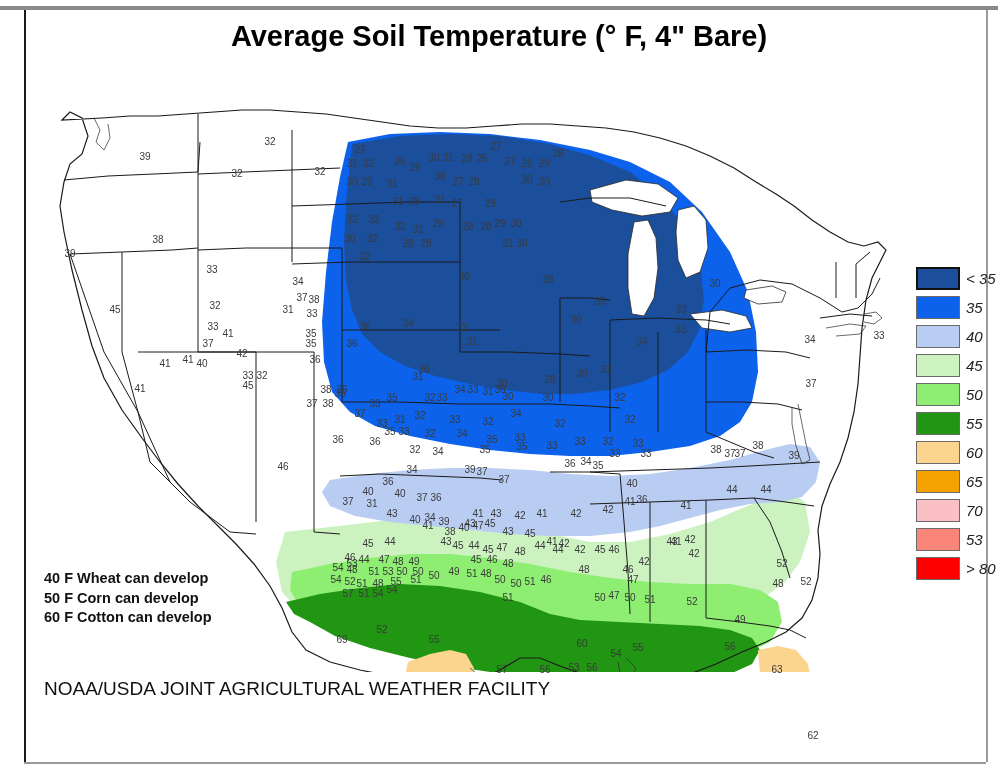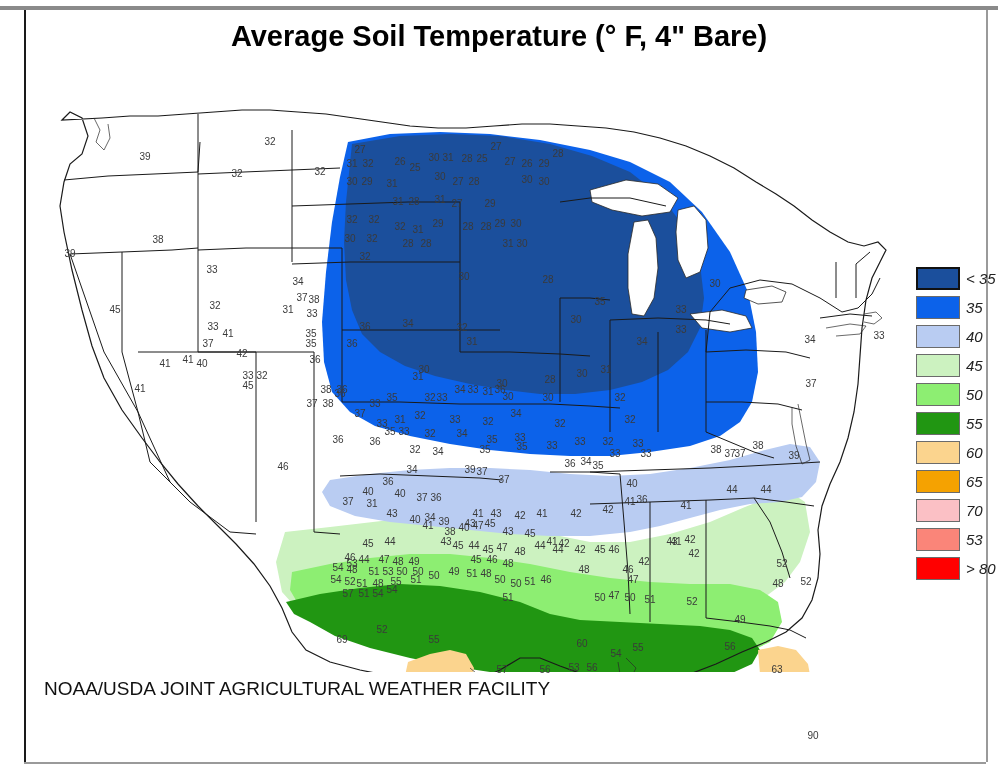--- a/index.html
+++ b/index.html
@@ -453,21 +453,21 @@
       <div class="stn" style="left: 700px; top: 545px;">56</div>
       <div class="stn" style="left: 570px; top: 496px;">50</div>
       <div class="stn" style="left: 584px; top: 494px;">47</div>
       <div class="stn" style="left: 620px; top: 498px;">51</div>
       <div class="stn" style="left: 662px; top: 500px;">52</div>
       <div class="stn" style="left: 710px; top: 518px;">49</div>
       <div class="stn" style="left: 752px; top: 462px;">52</div>
       <div class="stn" style="left: 748px; top: 482px;">48</div>
       <div class="stn" style="left: 776px; top: 480px;">52</div>
       <div class="stn" style="left: 747px; top: 568px;">63</div>
-      <div class="stn" style="left: 783px; top: 634px;">90</div>
+      <div class="stn" style="left: 783px; top: 634px;">62</div>
       <div class="stn" style="left: 781px; top: 282px;">37</div>
       <div class="stn" style="left: 780px; top: 238px;">34</div>
       <div class="stn" style="left: 849px; top: 234px;">33</div>
       <div class="stn" style="left: 700px; top: 352px;">37</div>
       <div class="stn" style="left: 710px; top: 352px;">37</div>
       <div class="stn" style="left: 686px; top: 348px;">38</div>
       <div class="stn" style="left: 764px; top: 354px;">39</div>
       <div class="stn" style="left: 728px; top: 344px;">38</div>
       <div class="stn" style="left: 736px; top: 388px;">44</div>
       <div class="stn" style="left: 646px; top: 440px;">41</div>
@@ -523,20 +523,25 @@
       <div class="lg-row">
         <div class="lg-sw" style="background: rgb(250, 133, 121);"></div>
         <div class="lg-lb">53</div>
       </div>
       <div class="lg-row">
         <div class="lg-sw" style="background: rgb(255, 0, 0);"></div>
         <div class="lg-lb">&gt; 80</div>
       </div>
     </div>
 
+  <div id="cropnotes">
+      <div>40 F Wheat can develop</div>
+      <div>50 F Corn can develop</div>
+      <div>60 F Cotton can develop</div>
+    </div>
 
   <div id="footer">
     <div class="f-org">NOAA/USDA JOINT AGRICULTURAL WEATHER FACILITY</div>
     <div class="f-supp" id="supp">
       </div>
   </div>
 
 </div>
 
 </body></html>

